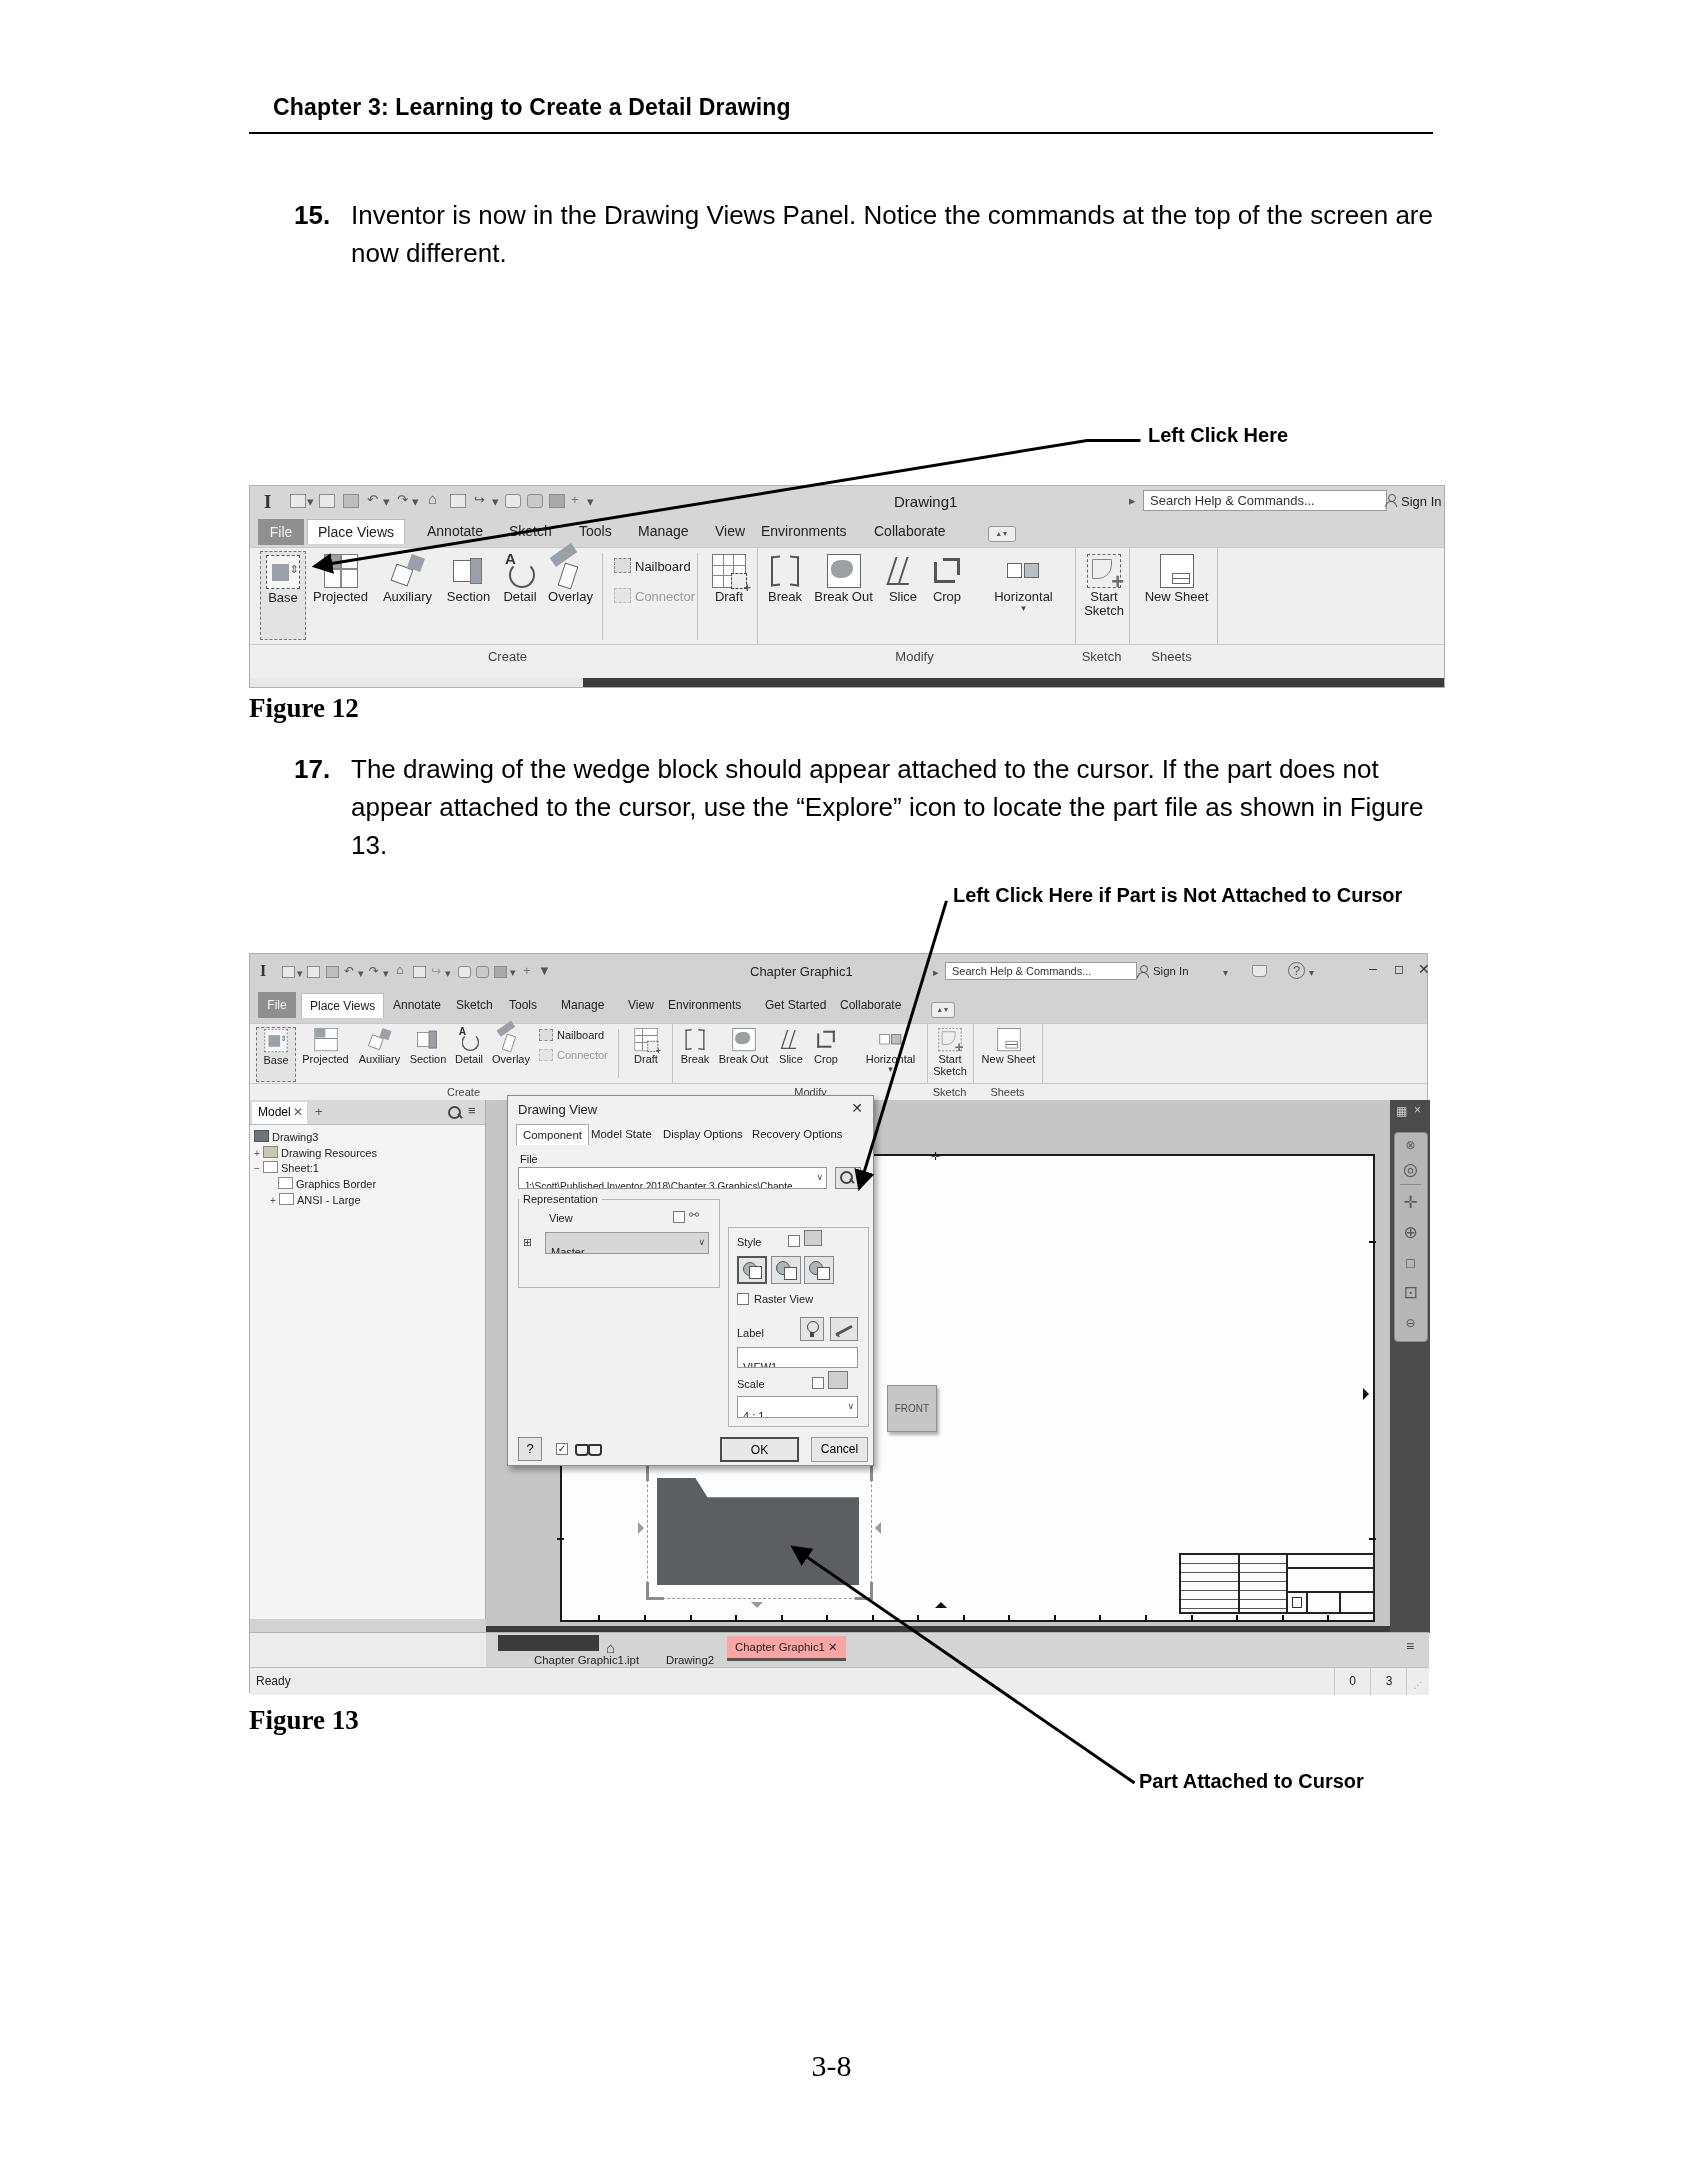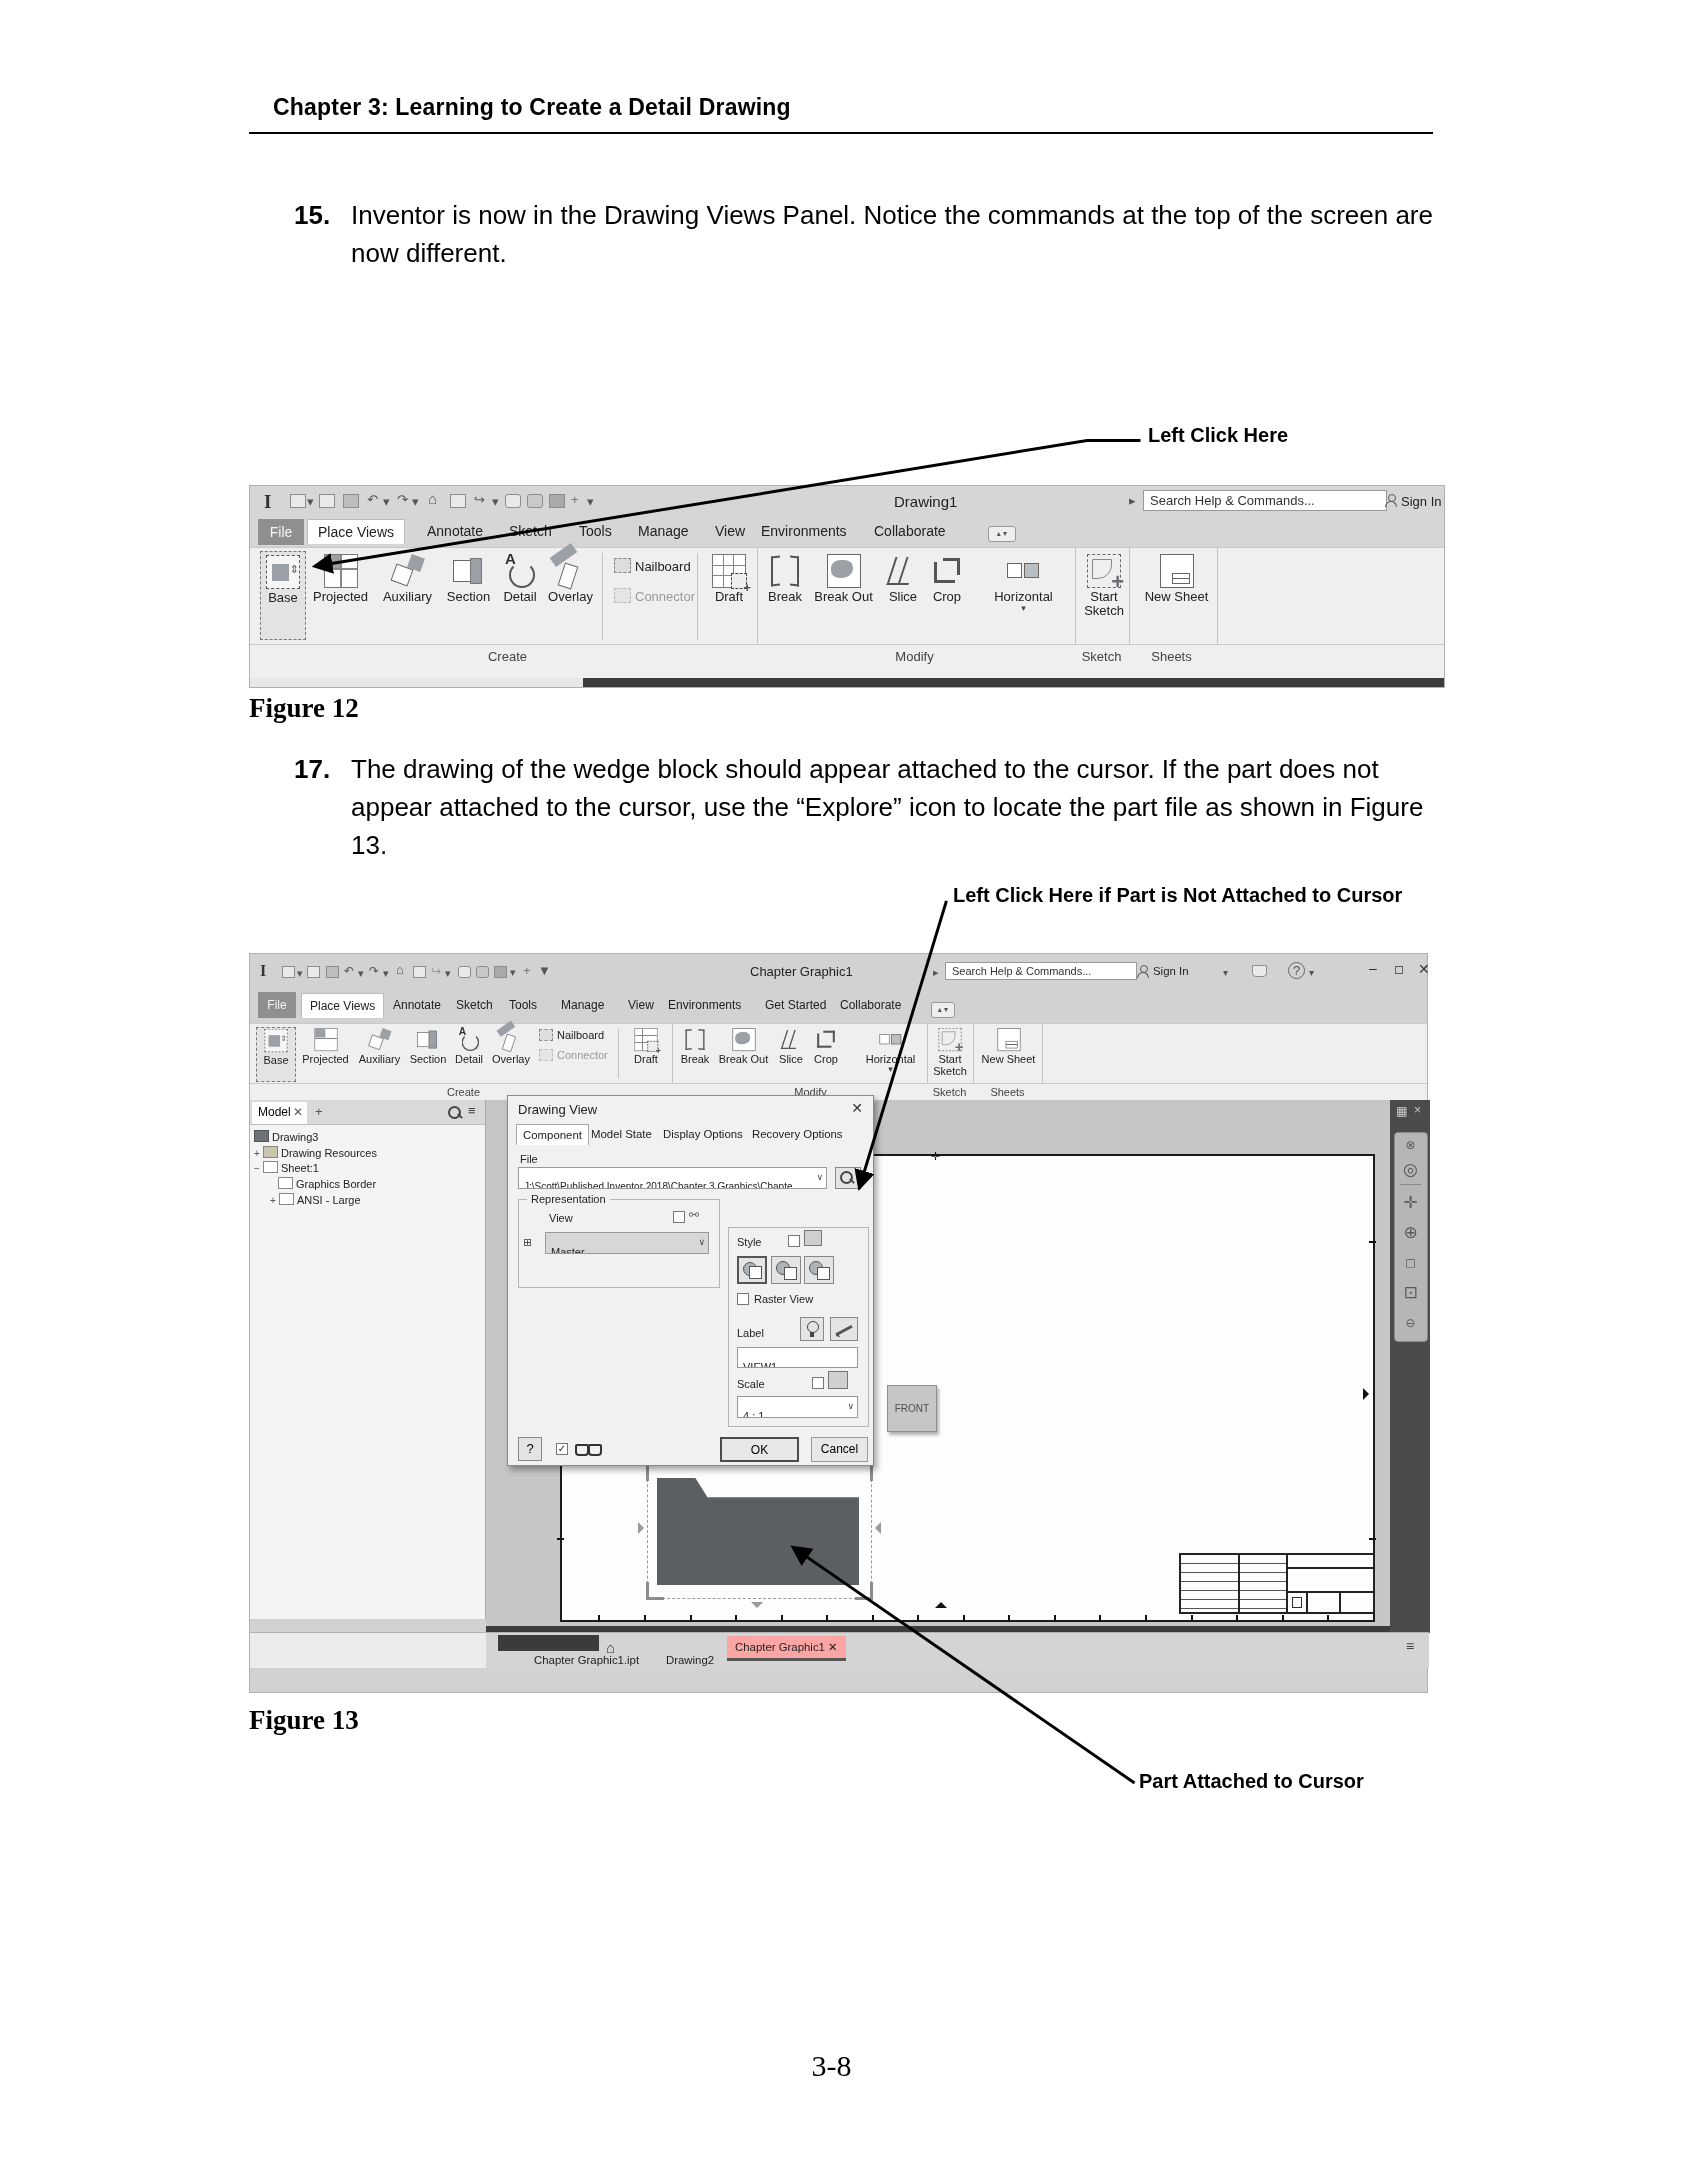--- a/index.html
+++ b/index.html
@@ -104,21 +104,21 @@
   .dlgtitle{position:absolute;left:10px;top:6px;font-size:13px;color:#222;}
   .dlgx{position:absolute;right:10px;top:4px;font-size:14px;color:#333;}
   .dtab{position:absolute;top:0;font-size:11.4px;color:#222;padding:4px 6px;}
   .dtab.active{background:#fff;border:1px solid #aaa;border-bottom:none;}
   .dlbl{position:absolute;font-size:11px;color:#222;}
   .combo{position:absolute;background:#fff;border:1px solid #999;font-size:10px;color:#222;
          padding:13px 14px 0 5px;box-sizing:border-box;white-space:nowrap;overflow:hidden;}
   .combo.grey{background:#d7d7d7;font-size:11px;}
   .cv{position:absolute;right:3px;top:4px;font-size:9px;color:#444;}
   .gbox{position:absolute;border:1px solid #b5b5b5;}
-  .glegend{position:absolute;top:-7px;left:8px;background:#f1f1f1;padding:0 4px;font-size:11px;color:#222;}
+  .glegend{position:absolute;top:-7px;left:0;background:#f1f1f1;padding:0 4px;font-size:11px;color:#222;}
   .chk{position:absolute;width:12px;height:12px;border:1px solid #777;background:#fff;box-sizing:border-box;font-size:10px;line-height:10px;text-align:center;color:#222;}
   .sbtn{position:absolute;width:30px;height:28px;border:1px solid #888;background:#e4e4e4;box-sizing:border-box;}
   .sbtn.on{border:2px solid #555;}
   .sbtn::before{content:"";position:absolute;left:4px;top:4px;width:12px;height:12px;border:1px solid #555;border-radius:50%;background:#aeb3b7;}
   .sbtn::after{content:"";position:absolute;right:3px;bottom:3px;width:11px;height:11px;border:1px solid #555;background:#fff;}
   .tbtn{position:absolute;border:1px solid #888;background:#e4e4e4;box-sizing:border-box;}
   .bulb::before{content:"";position:absolute;left:6px;top:3px;width:10px;height:10px;border:1px solid #444;border-radius:50%;}
   .bulb::after{content:"";position:absolute;left:9px;top:14px;width:4px;height:5px;background:#444;}
   .pencil::before{content:"";position:absolute;left:4px;top:11px;width:18px;height:3px;background:#555;transform:rotate(-28deg);}
   .pencil::after{content:"";position:absolute;left:2px;top:15px;border:3px solid transparent;border-right-color:#555;transform:rotate(-28deg);}
@@ -561,20 +561,26 @@
     <div class="doctabs" style="left:0;top:678px;width:1179px;height:35px">
       <div class="abs" style="left:0;top:0;width:236px;height:35px;background:#ececec"></div>
       <div class="abs" style="left:248px;top:2px;width:101px;height:16px;background:#3b3b3b"></div>
       <span class="abs" style="left:356px;top:6px;font-size:15px;color:#333">⌂</span>
       <span class="dtabitem" style="left:284px">Chapter Graphic1.ipt</span>
       <span class="dtabitem" style="left:416px">Drawing2</span>
       <span class="dtabitem active" style="left:477px"><span>Chapter Graphic1</span> <span>✕</span></span>
       <span class="abs" style="left:1156px;top:5px;font-size:14px;color:#444">≡</span>
     </div>
 
+    <div class="statusbar" style="left:0;top:713px;width:1179px;height:27px">
+      <span class="abs" style="left:6px;top:6px">Ready</span>
+      <span class="scell" style="left:1084px;width:36px">0</span>
+      <span class="scell" style="left:1120px;width:37px">3</span>
+      <span class="scell" style="left:1156px;width:23px;color:#999;font-size:9px;padding-top:12px">⋰</span>
+    </div>
   </div>
 
   <div class="figcap" style="left:249px;top:1705px">Figure 13</div>
 
   <div class="callout" style="left:1139px;top:1770px">Part Attached to Cursor</div>
 
   <div class="pageno">3-8</div>
 
   <svg class="overlay" width="1683" height="2178" viewBox="0 0 1700 2200">
     <defs>

